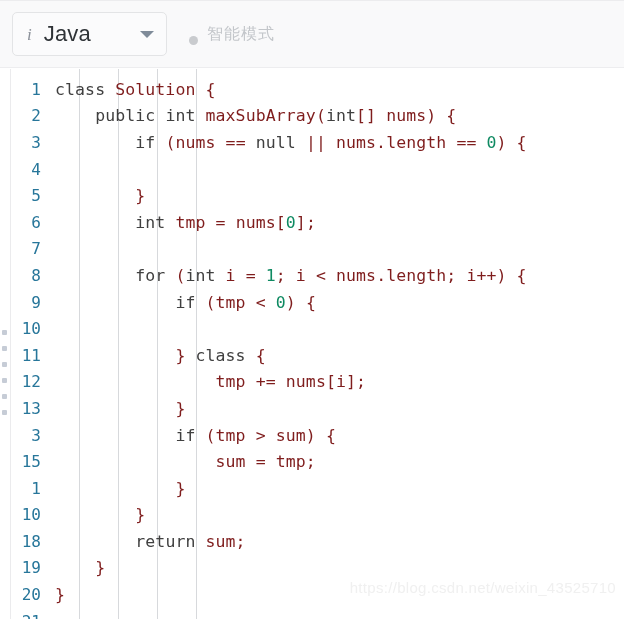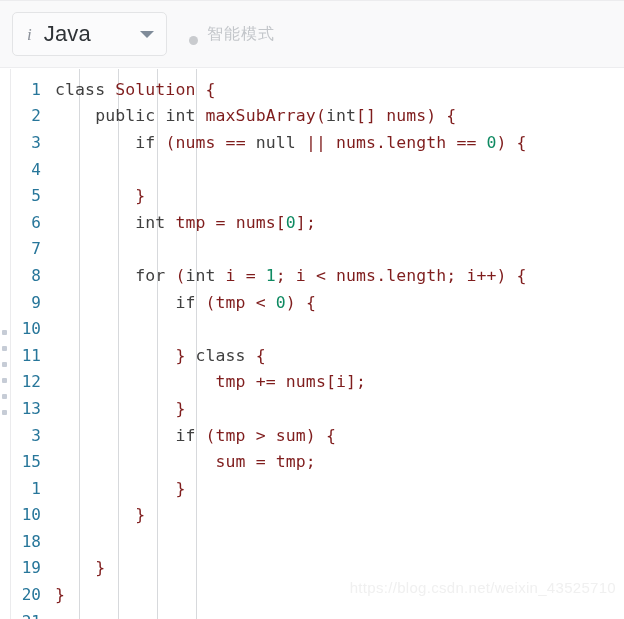--- a/index.html
+++ b/index.html
@@ -218,20 +218,20 @@
       <div class="row"><span class="lineno">8</span><span class="code"><span class="plain">        </span><span class="kw">for</span><span class="plain"> (</span><span class="kw">int</span><span class="plain"> i = </span><span class="num">1</span><span class="plain">; i &lt; nums.length; i++) {</span></span></div>
       <div class="row"><span class="lineno">9</span><span class="code"><span class="plain">            </span><span class="kw">if</span><span class="plain"> (tmp &lt; </span><span class="num">0</span><span class="plain">) {</span></span></div>
       <div class="row"><span class="lineno">10</span></div>
       <div class="row"><span class="lineno">11</span><span class="code"><span class="plain">            } </span><span class="kw">class</span><span class="plain"> {</span></span></div>
       <div class="row"><span class="lineno">12</span><span class="code"><span class="plain">                tmp += nums[i];</span></span></div>
       <div class="row"><span class="lineno">13</span><span class="code"><span class="plain">            }</span></span></div>
       <div class="row"><span class="lineno">3</span><span class="code"><span class="plain">            </span><span class="kw">if</span><span class="plain"> (tmp &gt; sum) {</span></span></div>
       <div class="row"><span class="lineno">15</span><span class="code"><span class="plain">                sum = tmp;</span></span></div>
       <div class="row"><span class="lineno">1</span><span class="code"><span class="plain">            }</span></span></div>
       <div class="row"><span class="lineno">10</span><span class="code"><span class="plain">        }</span></span></div>
-      <div class="row"><span class="lineno">18</span></div>
+      <div class="row"><span class="lineno">18</span><span class="code"><span class="plain">        </span><span class="kw">return</span><span class="plain"> sum;</span></span></div>
       <div class="row"><span class="lineno">19</span><span class="code"><span class="plain">    }</span></span></div>
       <div class="row"><span class="lineno">20</span><span class="code"><span class="plain">}</span></span></div>
       <div class="row"><span class="lineno">21</span><span class="code"><span class="plain"></span></span></div>
     </div>
 </div>
 
 <div class="watermark">https://blog.csdn.net/weixin_43525710</div>
 
 </body></html>

